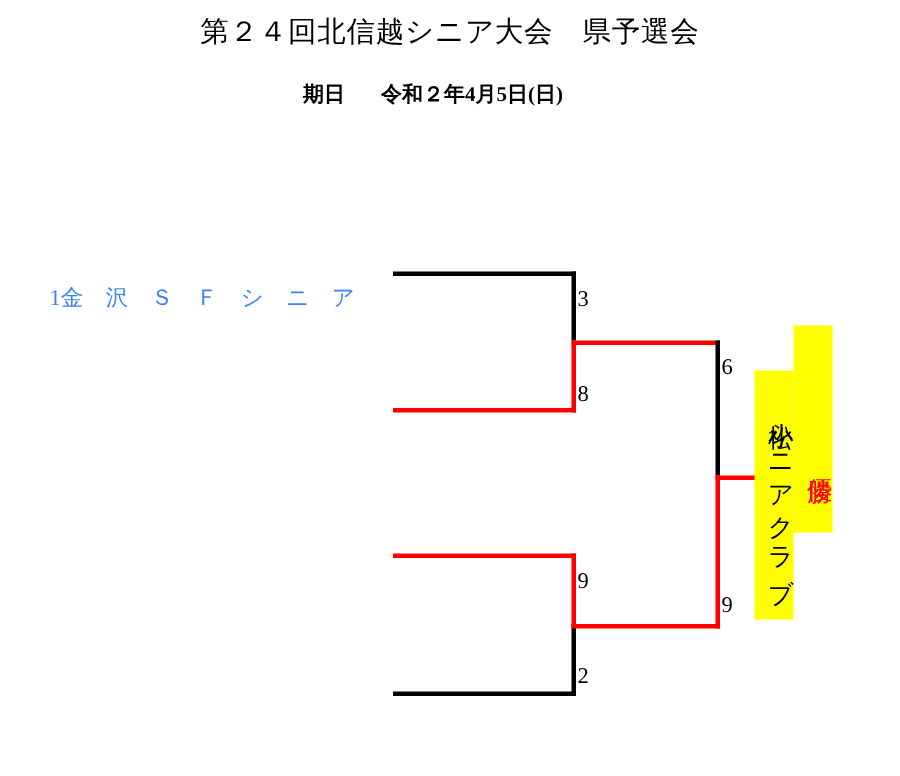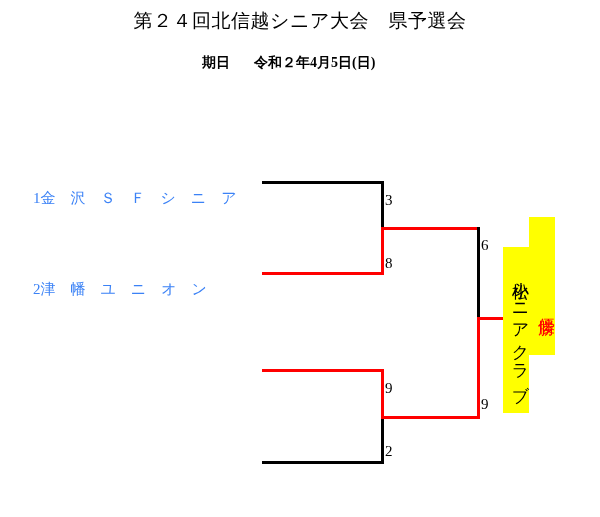--- a/index.html
+++ b/index.html
@@ -129,23 +129,20 @@
   <div class="title">第２４回北信越シニア大会　県予選会</div>
 
   <div class="meta-row meta-date">
     <span class="meta-label">期日</span><span class="meta-value">令和２年4月5日(日)</span>
   </div>
 
 
   <div class="team team-1">
     <span class="team-seed">1</span><span class="team-name">金　沢　Ｓ　Ｆ　シ　ニ　ア</span>
   </div>
-  <div class="team team-2">
-    <span class="team-seed">2</span><span class="team-name">津　幡　ユ　ニ　オ　ン</span>
-  </div>
 
   <div class="line h black" style="left:262px; top:181px; width:122px;"></div>
 
   <div class="line h red" style="left:262px; top:272px; width:122px;"></div>
 
   <div class="line v black" style="left:381px; top:181px; height:46px;"></div>
 
   <div class="line v red" style="left:381px; top:227px; height:48px;"></div>
 
   <div class="line h red" style="left:262px; top:369px; width:122px;"></div>

